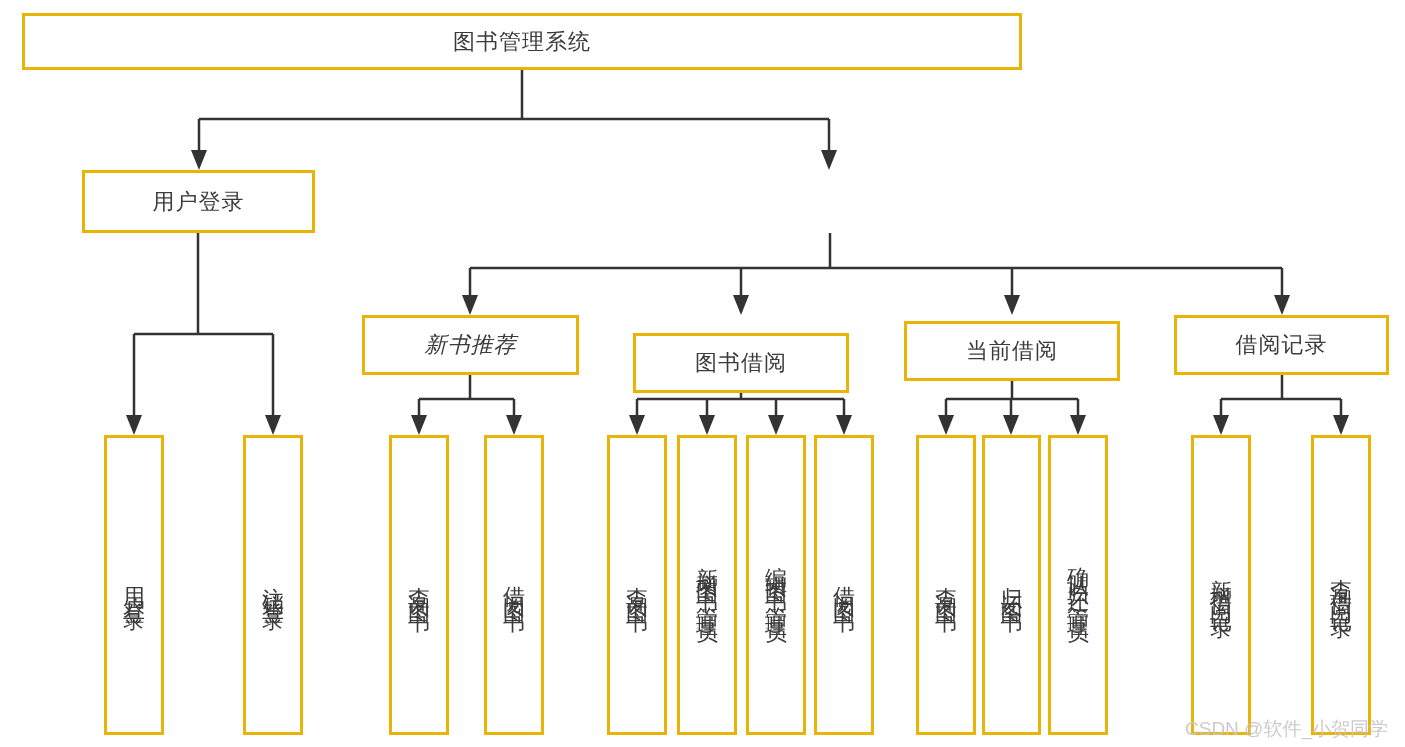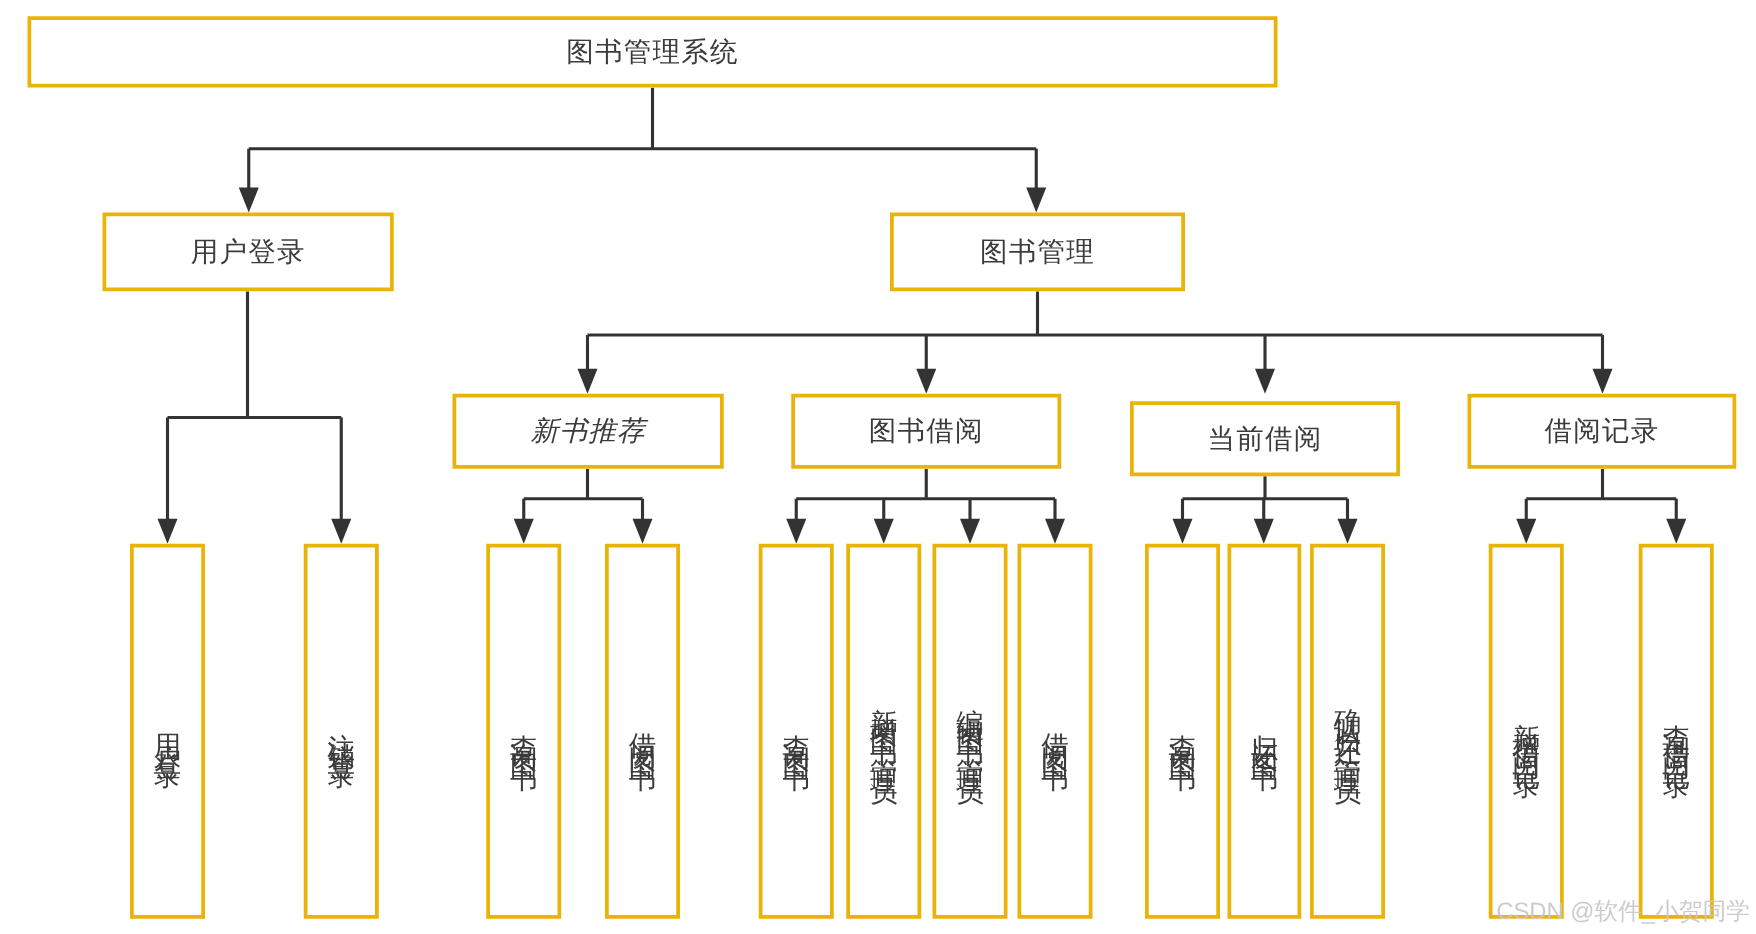--- a/index.html
+++ b/index.html
@@ -53,21 +53,20 @@
   }
   .watermark {
     position: absolute;
     left: 1185px;
     top: 716px;
     width: 215px;
     font-size: 19px;
     color: #c7c7c7;
     opacity: 0.92;
     white-space: nowrap;
-    text-align: right;
     pointer-events: none;
   }
   svg line, svg path {
     stroke: #333333;
     stroke-width: 2.5px;
     fill: none;
   }
   svg polygon {
     fill: #333333;
     stroke: none;
@@ -128,28 +127,25 @@
     </g>
   </svg>
 
   <div class="node h-label" style="left:22px; top:13px; width:1000px; height:57px;">
     <span>图书管理系统</span>
   </div>
 
   <div class="node h-label" style="left:82px; top:170px; width:233px; height:63px;">
     <span>用户登录</span>
   </div>
-  <div class="node h-label" style="left:712px; top:170px; width:236px; height:63px;">
-    <span>图书管理</span>
-  </div>
 
   <div class="node h-label" style="left:362px; top:315px; width:217px; height:60px;font-style:italic;">
     <span>新书推荐</span>
   </div>
-  <div class="node h-label" style="left:633px; top:315px; width:216px; height:60px;">
+  <div class="node h-label" style="left:633px; top:333px; width:216px; height:60px;">
     <span>图书借阅</span>
   </div>
   <div class="node h-label" style="left:904px; top:321px; width:216px; height:60px;">
     <span>当前借阅</span>
   </div>
   <div class="node h-label" style="left:1174px; top:315px; width:215px; height:60px;">
     <span>借阅记录</span>
   </div>
 
   <div class="node leaf" style="left:104px;">

